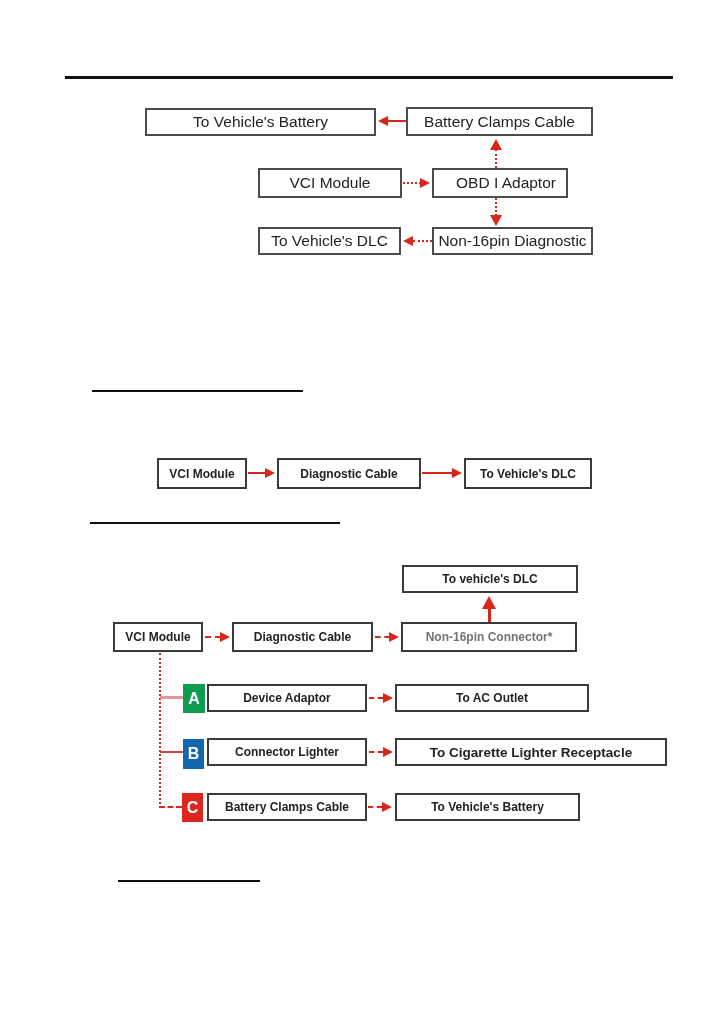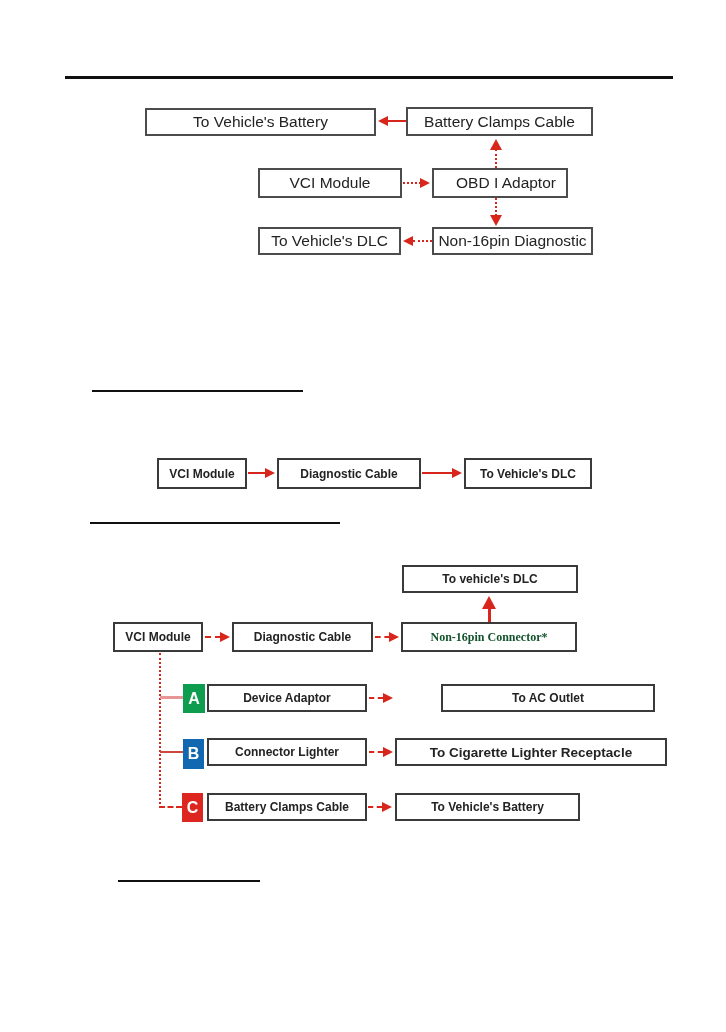--- a/index.html
+++ b/index.html
@@ -10,21 +10,21 @@
     margin:0 auto; overflow:hidden;
   }
   .rule { position:absolute; background:#101010; }
   .box {
     position:absolute; display:flex; align-items:center; justify-content:center;
     background:#ffffff; border:2px solid #4c4c4c; color:#232323;
     font-size:15.5px; white-space:nowrap; text-align:center;
   }
   .box.bold { font-weight:bold; border-color:#3a3a3a; font-size:12px; }
   .box.fs14 { font-size:13.5px; }
-  .box.redtext { color:#14532d;font-family:Liberation Serif, serif; }
+  .box.redtext { color:#737373; }
   .tile {
     position:absolute; display:flex; align-items:center; justify-content:center;
     color:#ffffff; font-weight:bold; font-size:16px;
   }
   .hl { position:absolute; border-top:2px solid #d9261c; }
   .hl.dotted { border-top-style:dotted; }
   .hl.dashed { border-top-style:dashed; }
   .hl.pink { border-top:3px solid #e89595; }
   .hl.thin { border-top:2px solid #cf4840; }
   .vl { position:absolute; border-left:2px solid #d9261c; }
@@ -142,21 +142,21 @@
     <div>
       <span class="hl pink" style="left:160px; top:696px; width:23px;"></span>
       <div class="tile" style="left:183px; top:684px; width:22px; height:29px; background:#0e9d4e;">
         <span>A</span>
       </div>
       <div class="box bold" style="left:207px; top:684px; width:160px; height:28px;">
         <span>Device Adaptor</span>
       </div>
       <span class="hl dashed" style="left:369px; top:697px; width:14px;"></span>
       <span class="arr right" style="left:383px; top:693px;"></span>
-      <div class="box bold" style="left:395px; top:684px; width:214px; height:28px;margin-left:46px;">
+      <div class="box bold" style="left:395px; top:684px; width:194px; height:28px;">
         <span>To AC Outlet</span>
       </div>
     </div>
 
     <div>
       <span class="hl thin" style="left:160px; top:751px; width:23px;"></span>
       <div class="tile" style="left:183px; top:739px; width:21px; height:30px; background:#1268b0;">
         <span>B</span>
       </div>
       <div class="box bold" style="left:207px; top:738px; width:160px; height:28px;">

